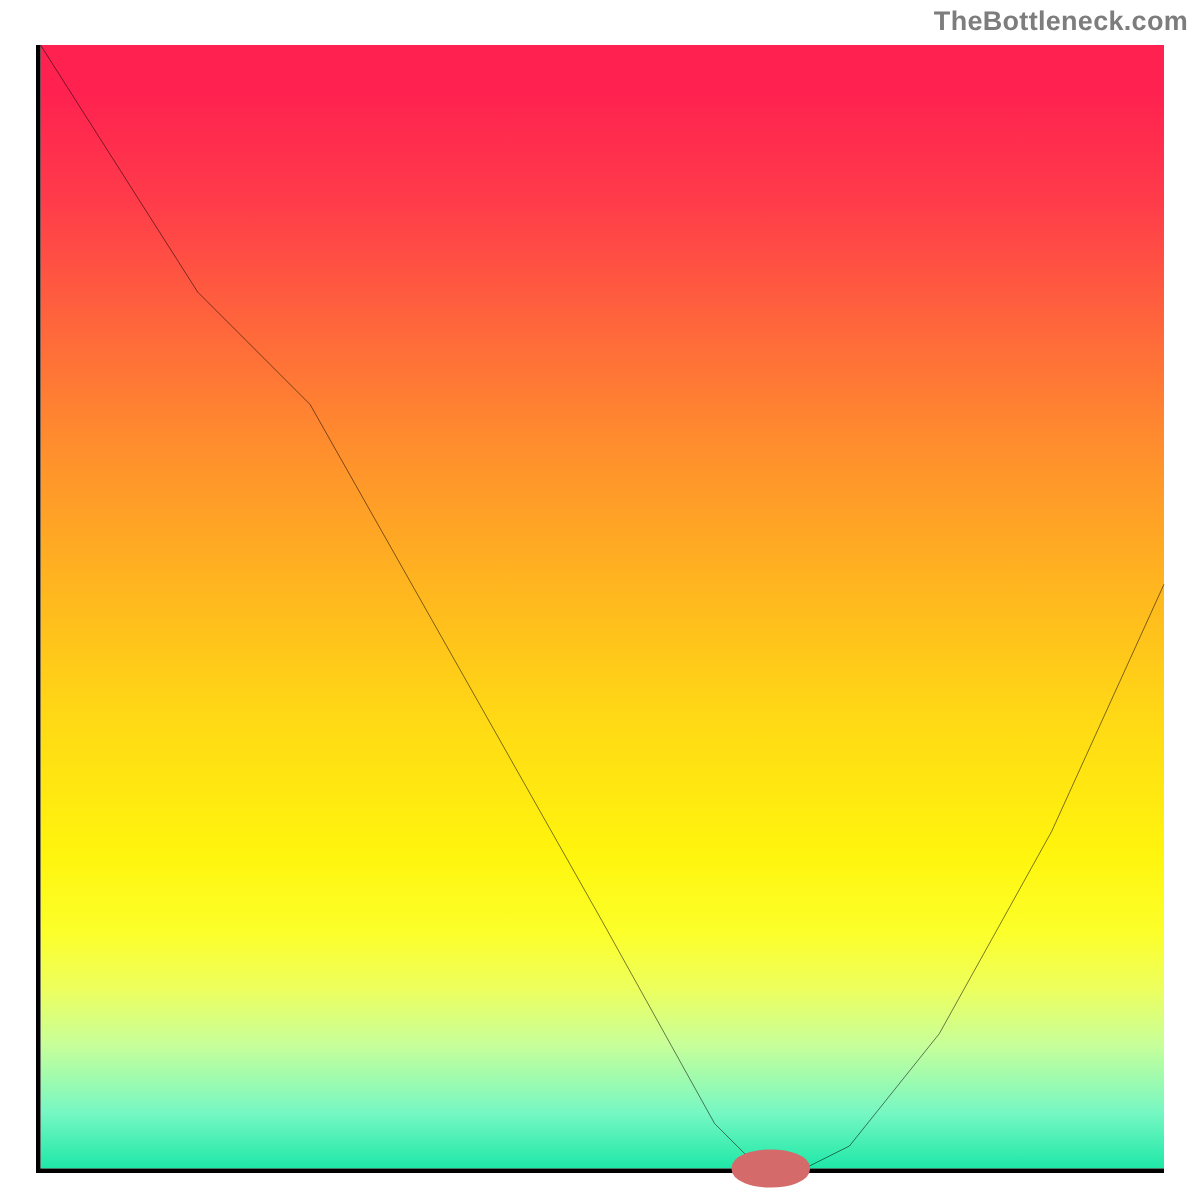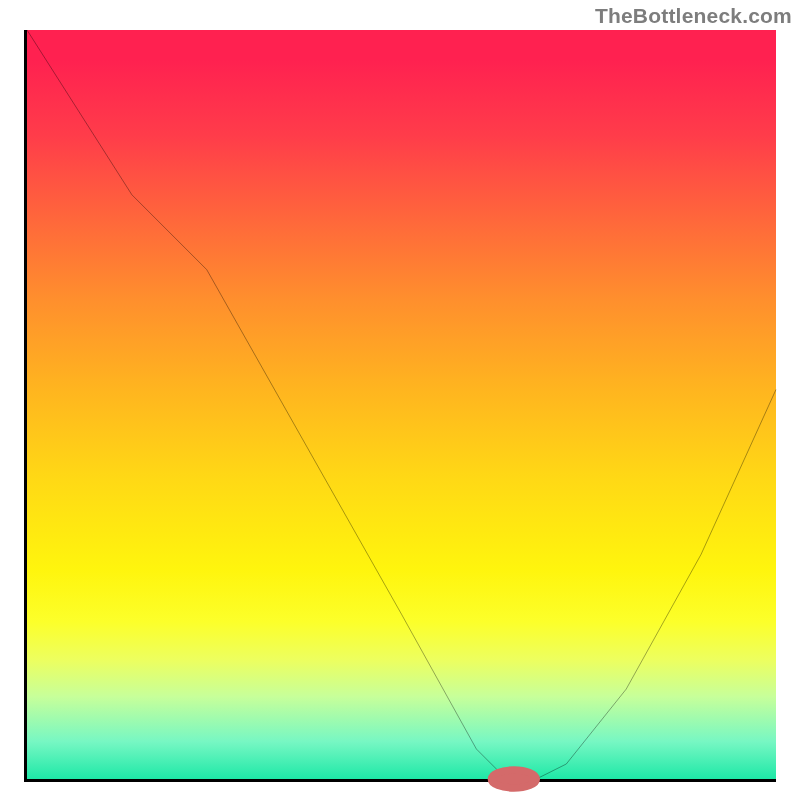--- a/index.html
+++ b/index.html
@@ -13,21 +13,21 @@
   }
   .wrap {
     position: relative;
     width: 800px;
     height: 800px;
   }
   .attribution {
     position: absolute;
     top: 4px;
     right: 8px;
-    font-size: 21px;
+    font-size: 18px;
     font-weight: 700;
     color: #7d7d7d;
     letter-spacing: 0.2px;
     z-index: 10;
   }
   .plot {
     position: absolute;
     left: 24px;
     top: 30px;
     width: 752px;

